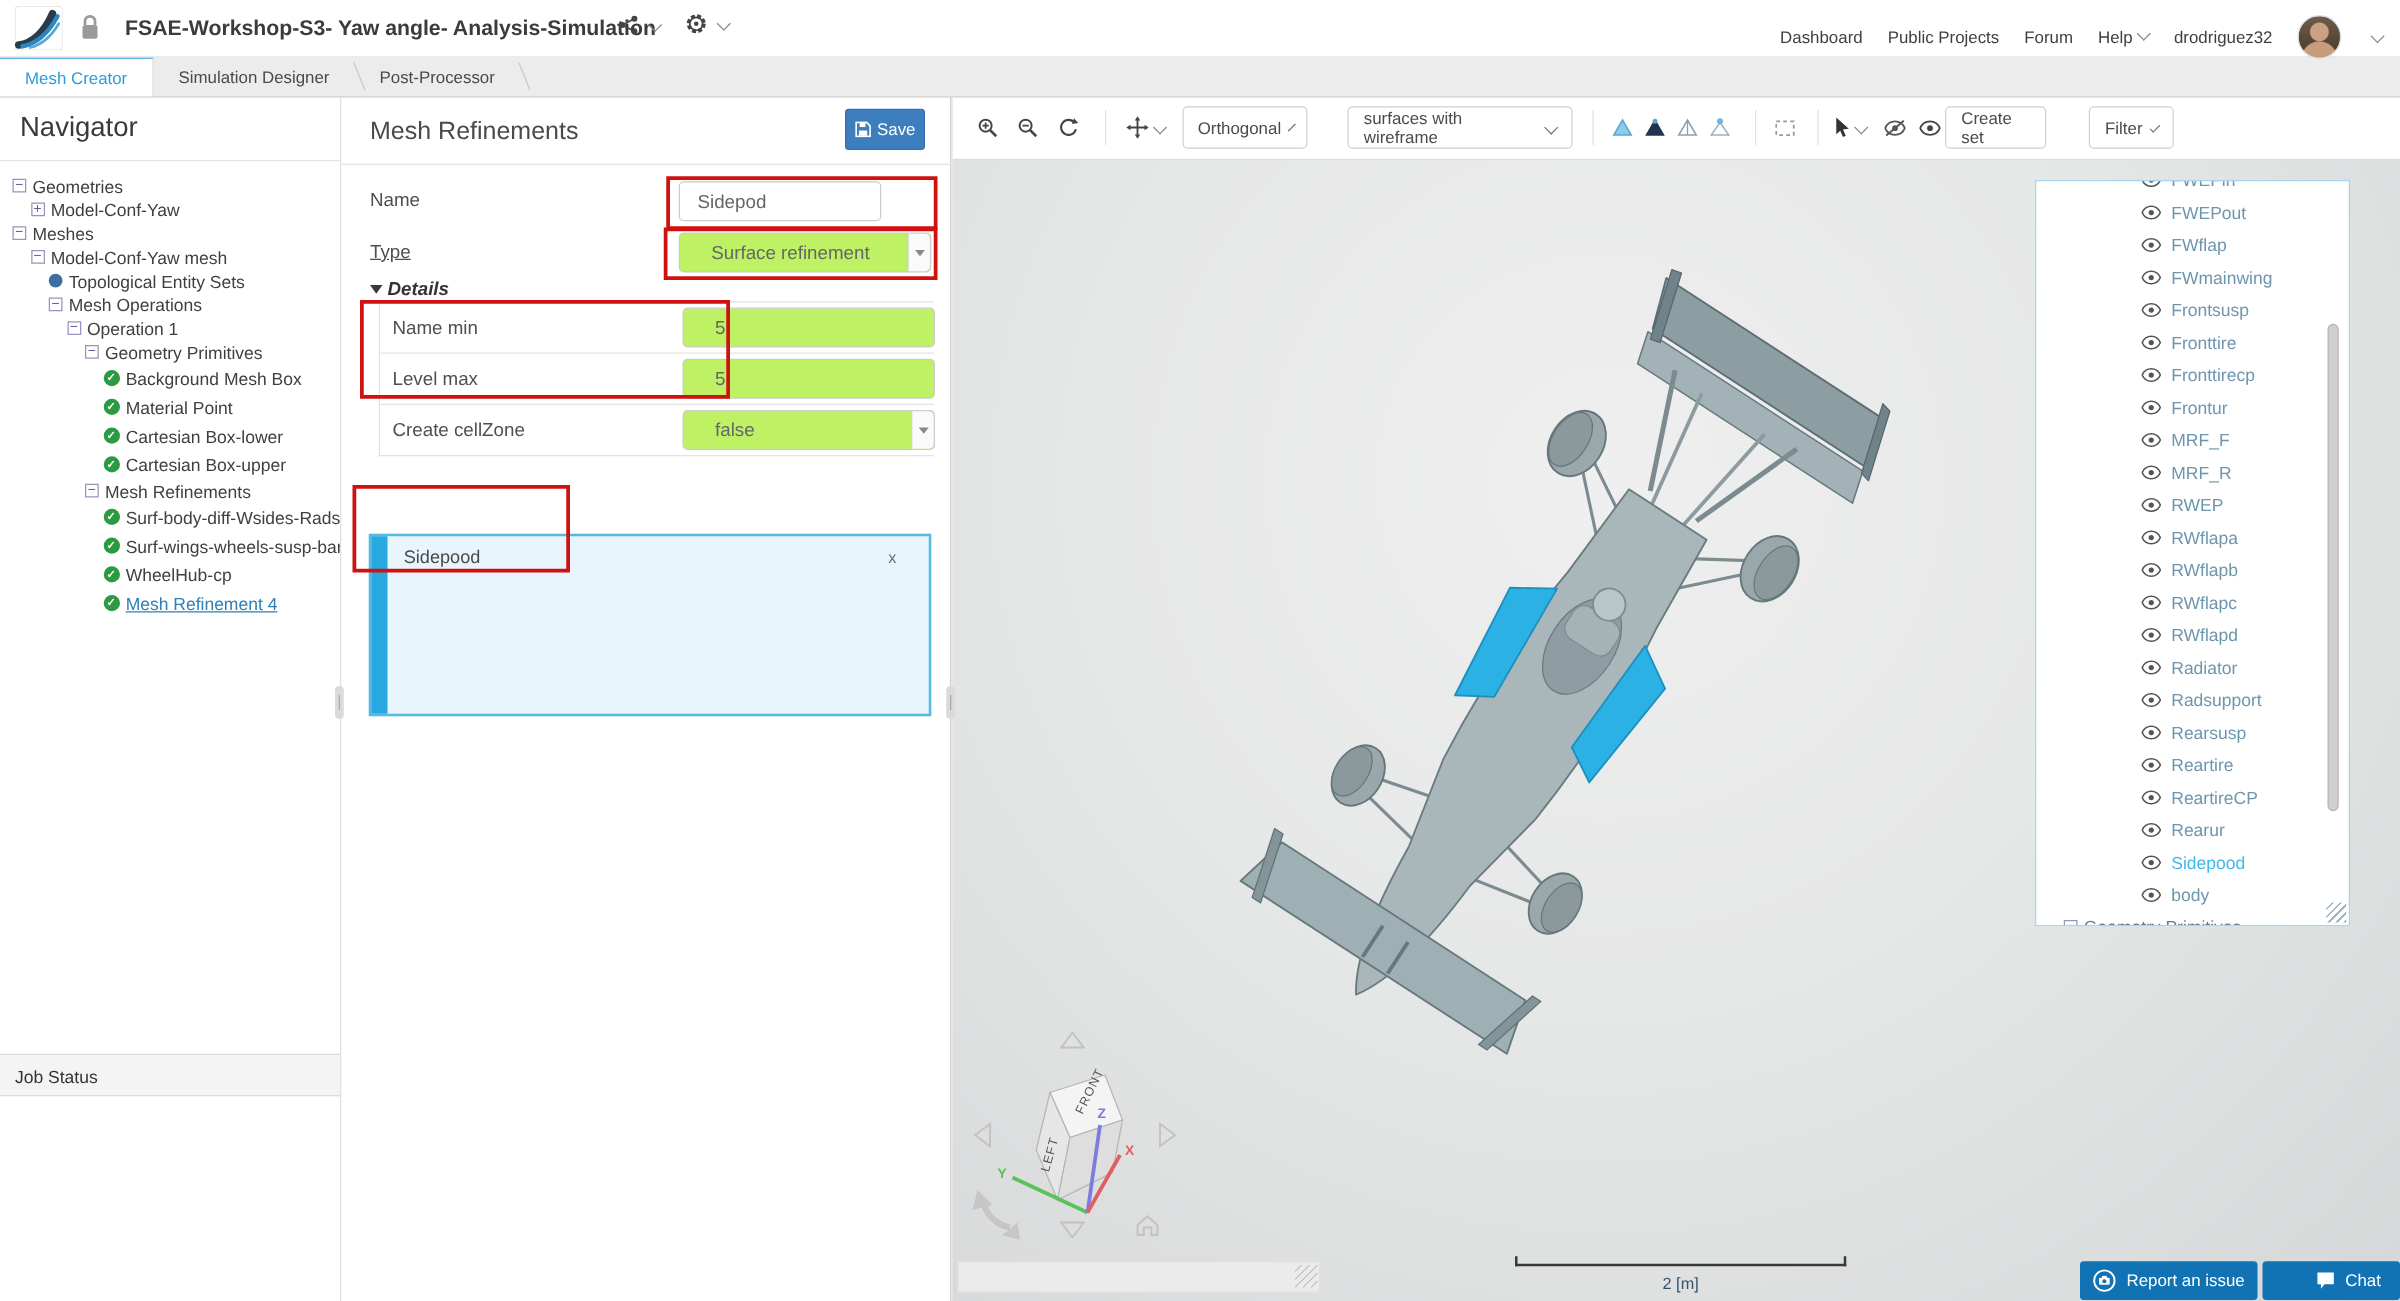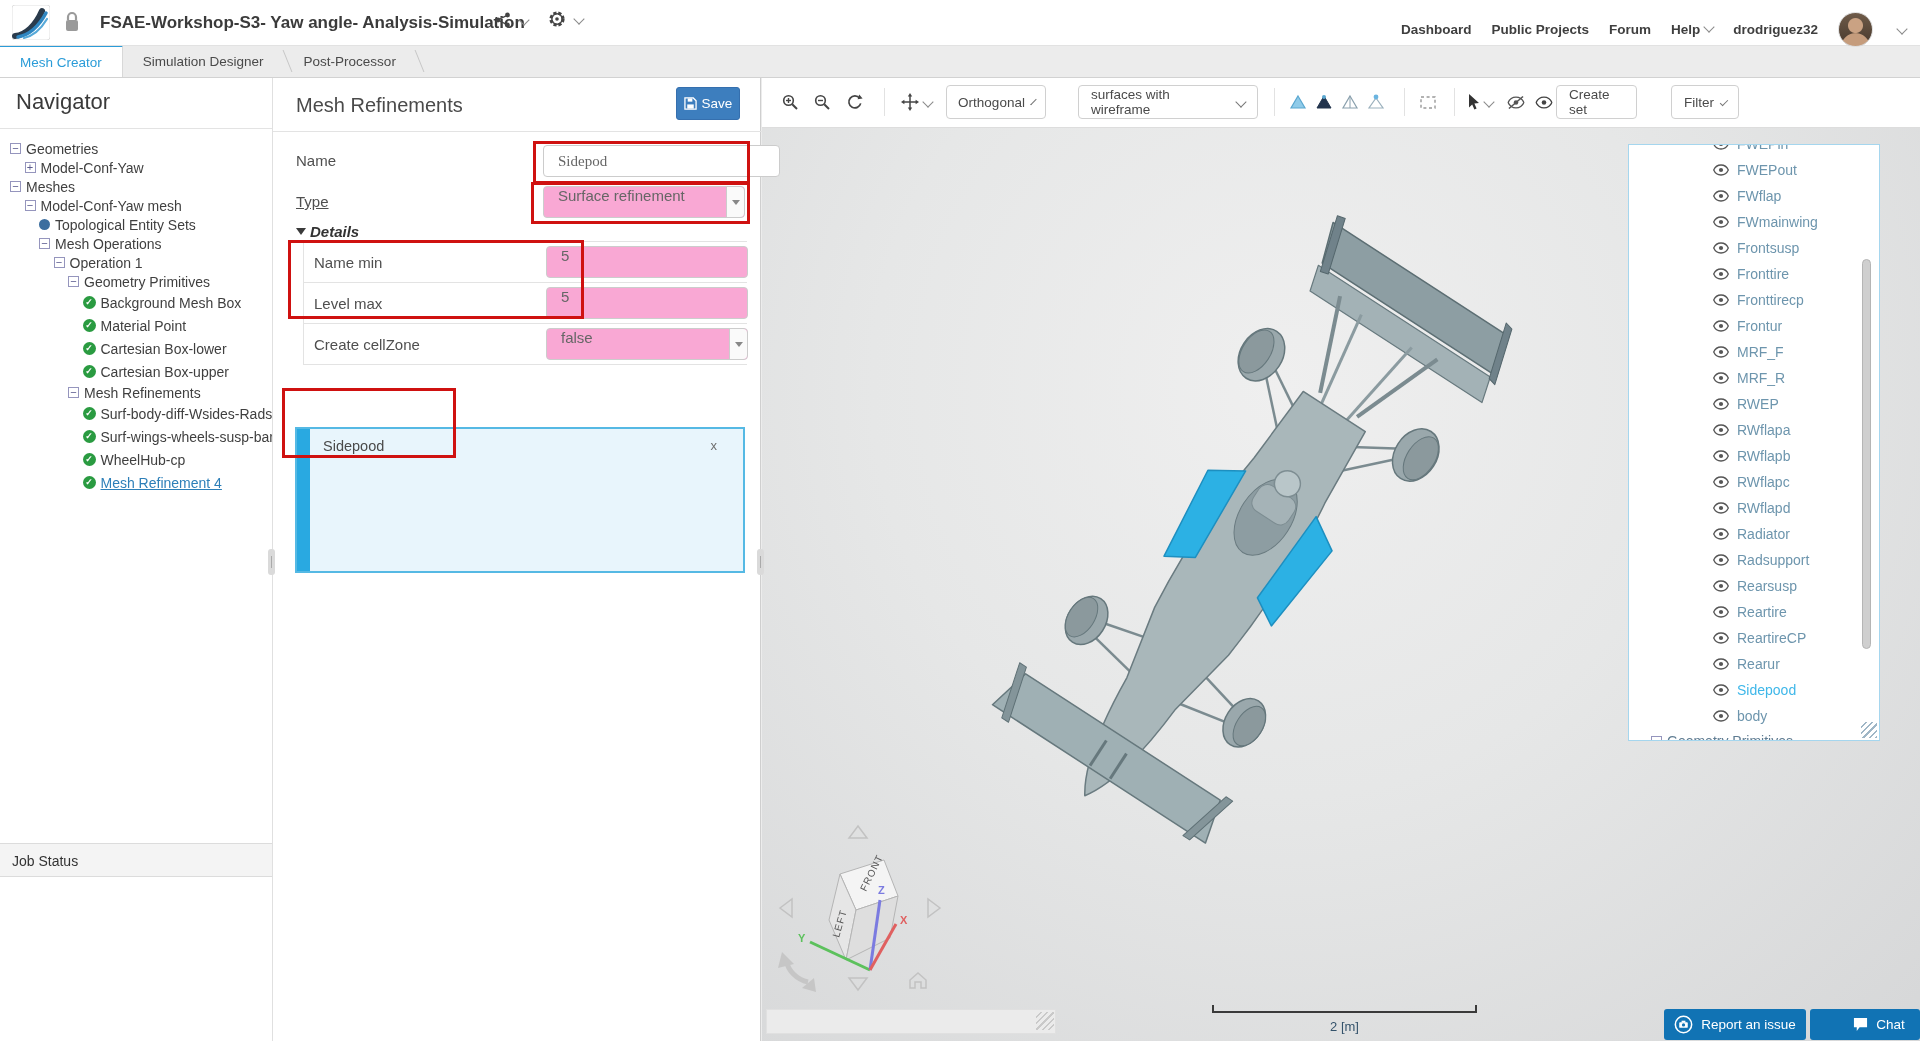--- a/index.html
+++ b/index.html
@@ -8,21 +8,21 @@
   .abs{position:absolute;}
 
   
   #topbar{left:0;top:0;width:1920px;height:45px;background:#fff;border-bottom:1px solid #e2e2e2;z-index:30;}
   #logo{left:12px;top:5px;width:38px;height:35px;}
   #lock{left:64px;top:11px;}
   #proj-title{left:100px;top:0;height:45px;line-height:45px;font-size:17px;font-weight:700;color:#3b3b3b;}
   .chev{display:inline-block;width:7px;height:7px;border-right:1.5px solid #8a8a8a;border-bottom:1.5px solid #8a8a8a;transform:rotate(45deg);margin-left:5px;vertical-align:3px;}
   #share-grp{left:495px;top:12px;display:flex;align-items:center;gap:4px;}
   #gear-grp{left:548px;top:10px;display:flex;align-items:center;gap:4px;}
-  #top-right{right:14px;top:0;height:58px;display:flex;align-items:center;gap:20px;font-size:13.5px;color:#3f3f3f;font-weight:bold;}
+  #top-right{right:14px;top:0;height:58px;display:flex;align-items:center;gap:20px;font-size:13.5px;color:#3f3f3f;}
   .navlink{cursor:pointer;}
   #avatar{width:33px;height:33px;border-radius:50%;background:
       radial-gradient(circle at 50% 38%, #caa283 0 7px, transparent 8px),
       radial-gradient(circle at 50% 105%, #c59c7c 0 14px, transparent 15px),
       linear-gradient(#6f5b49,#47382c);border:1px solid #ddd;}
 
   
   #tabsbar{left:0;top:45px;width:1920px;height:32px;background:#ececec;border-bottom:1px solid #d2d2d2;display:flex;z-index:29;}
   .tab{height:32px;display:flex;align-items:center;padding:0 20px;font-size:13.5px;color:#4a4a4a;position:relative;}
   .tab.active{background:#fff;color:#2b9cd8;border-top:2px solid #2b9cd8;border-right:1px solid #d8d8d8;padding-top:0;height:30px;}
@@ -45,22 +45,22 @@
   #job-empty{width:100%;top:17px;text-align:center;font-size:13px;color:#a3a3a3;}
 
   
   #mid-panel{left:272px;top:77px;width:489px;height:964px;background:#fff;border-left:1px solid #e0e0e0;border-right:1px solid #cfcfcf;box-sizing:border-box;z-index:20;}
   #mid-title{left:23px;top:17px;font-size:20px;color:#4a4a4a;}
   #save-btn{left:403px;top:10px;width:62px;height:31px;background:#3d7ebe;border:1px solid #356fae;border-radius:3px;color:#fff;font-size:13.5px;display:flex;align-items:center;justify-content:center;gap:5px;cursor:pointer;}
   #mid-divider{left:0;top:54px;width:489px;height:1px;background:#e3e3e3;}
   .flabel{font-size:15px;color:#4f4f4f;}
   #name-label{left:23px;top:75px;}
   #type-label{left:23px;top:116px;text-decoration:underline;}
-  .fieldbox{position:absolute;height:32px;border:1px solid #ccc;border-radius:4px;background:#f9a8d4;box-sizing:border-box;font-size:15px;color:#666;display:flex;align-items:flex-start;padding-left:14px;}
-  #name-input{left:270px;top:68px;width:237px;height:32px;border:1px solid #ccc;border-radius:4px;box-sizing:border-box;font-size:15px;color:#666;padding-left:14px;font-family:Liberation Serif, serif;outline:none;}
+  .fieldbox{position:absolute;height:32px;border:1px solid #ccc;border-radius:4px;background:#bef264;box-sizing:border-box;font-size:15px;color:#666;display:flex;align-items:center;padding-left:25px;}
+  #name-input{left:270px;top:68px;width:162px;height:32px;border:1px solid #ccc;border-radius:4px;box-sizing:border-box;font-size:15px;color:#666;padding-left:14px;font-family:Liberation Sans, sans-serif;outline:none;}
   #type-select{left:270px;top:109px;width:202px;}
   .selarrow{position:absolute;right:0;top:0;bottom:0;width:17px;border-left:1px solid #ccc;background:#fafafa;border-radius:0 4px 4px 0;display:flex;align-items:center;justify-content:center;}
   .selarrow:before{content:'';width:0;height:0;border-left:4px solid transparent;border-right:4px solid transparent;border-top:5px solid #888;}
   #details-hdr{left:23px;top:146px;display:flex;align-items:center;gap:4px;}
   #details-tri{width:0;height:0;border-left:5px solid transparent;border-right:5px solid transparent;border-top:7px solid #3a3a3a;}
   #details-word{font-size:15px;font-style:italic;font-weight:700;color:#333;}
   #details-box{left:30px;top:164px;width:443px;border:1px solid #e3e3e3;border-right:none;}
   .drow{height:40px;border-bottom:1px solid #e3e3e3;position:relative;display:flex;align-items:center;}
   .drow:last-child{border-bottom:none;}
   .drow .flabel{margin-left:10px;}

